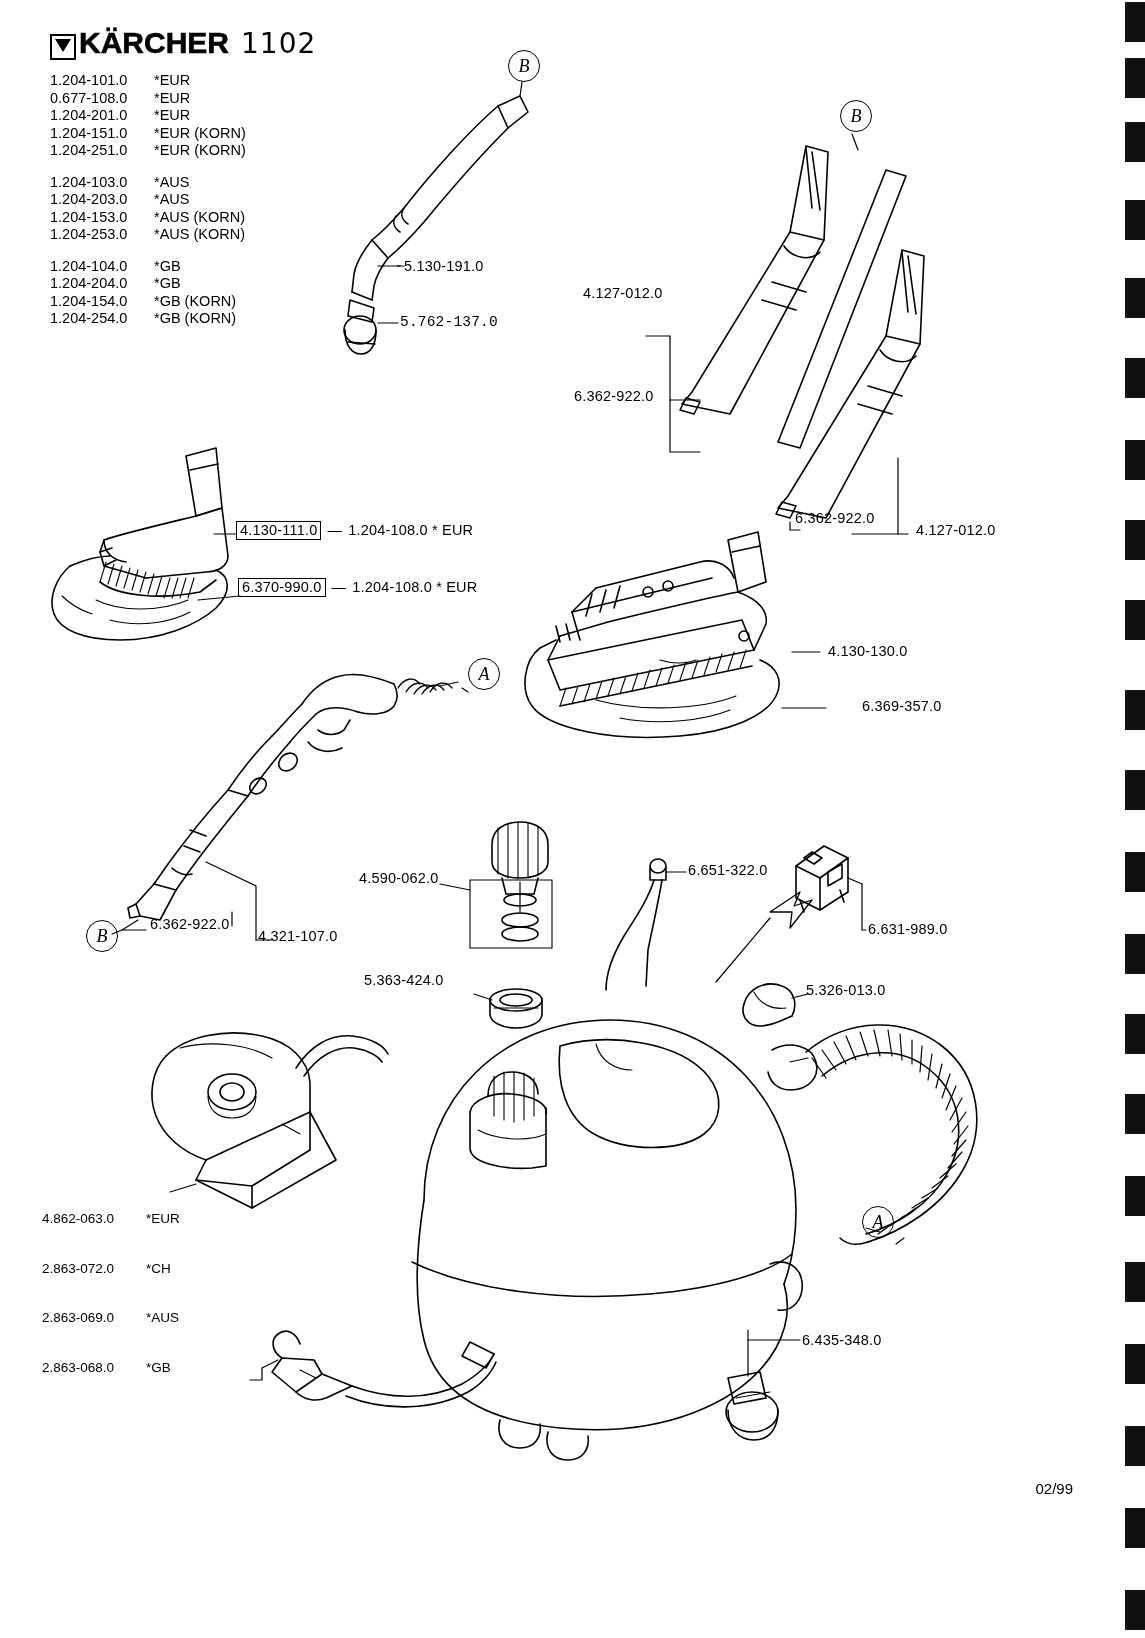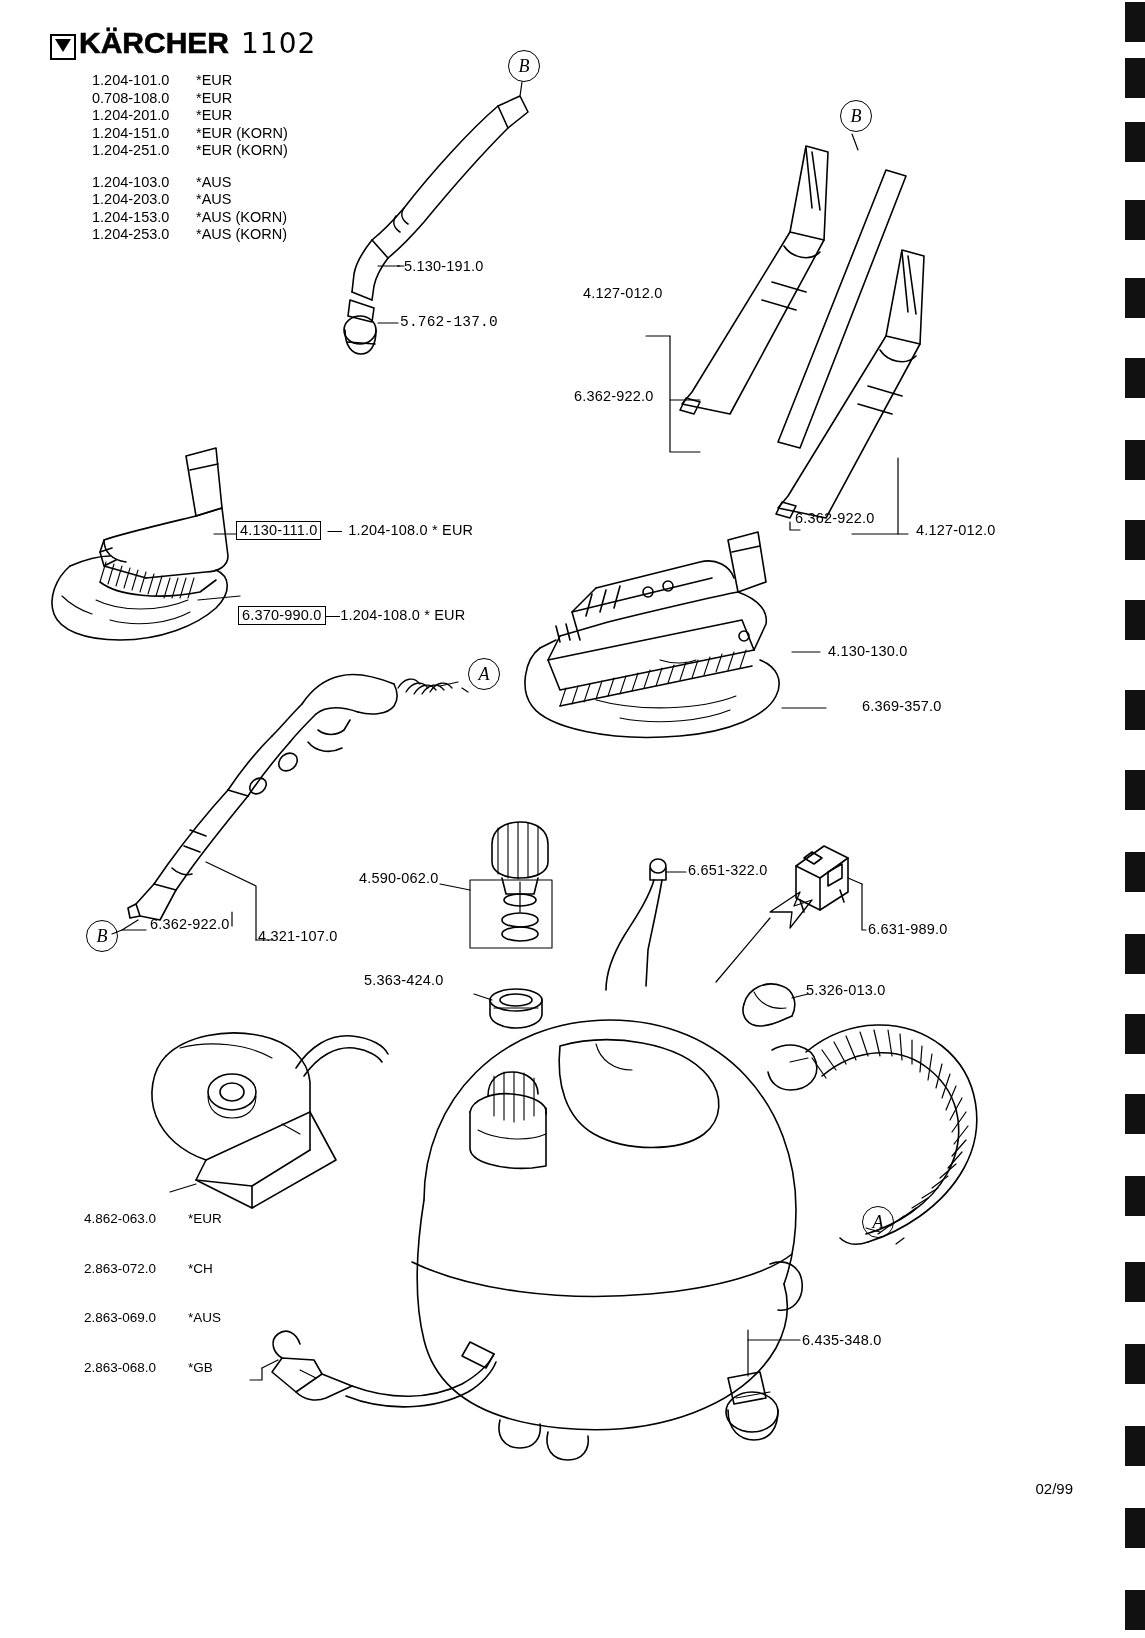--- a/index.html
+++ b/index.html
@@ -72,21 +72,21 @@
   }
   
   .pn-group { margin-top: 12px; }
   .pn-group + .pn-group { margin-top: 14px; }
   .pn-line {
     font-size: 14.5px;
     line-height: 17.5px;
     white-space: pre;
     font-family: "Liberation Sans", sans-serif;
   }
-  .pn-code { display: inline-block; width: 104px; margin-left: 42px; }
+  .pn-code { display: inline-block; width: 104px; }
   
   #drawing { position: absolute; left: 0; top: 0; width: 1145px; height: 1638px; }
   
   .edge-mark {
     position: absolute;
     right: 0;
     width: 20px;
     height: 40px;
     background: #111;
   }
@@ -368,51 +368,57 @@
     <div class="brand-row">
       <span class="karcher-logo">
         <span class="k-mark"></span>
       </span>
       <span class="karcher-word">KÄRCHER</span>
       <span class="model-no">1102</span>
     </div>
 
     <div class="pn-group">
       <div class="pn-line"><span class="pn-code">1.204-101.0</span><span>*EUR</span></div>
-      <div class="pn-line"><span class="pn-code">0.708-108.0</span><span>*EUR</span></div>
+      <div class="pn-line"><span class="pn-code">0.677-108.0</span><span>*EUR</span></div>
       <div class="pn-line"><span class="pn-code">1.204-201.0</span><span>*EUR</span></div>
       <div class="pn-line"><span class="pn-code">1.204-151.0</span><span>*EUR (KORN)</span></div>
       <div class="pn-line"><span class="pn-code">1.204-251.0</span><span>*EUR (KORN)</span></div>
     </div>
 
 
     <div class="pn-group">
       <div class="pn-line"><span class="pn-code">1.204-103.0</span><span>*AUS</span></div>
       <div class="pn-line"><span class="pn-code">1.204-203.0</span><span>*AUS</span></div>
       <div class="pn-line"><span class="pn-code">1.204-153.0</span><span>*AUS (KORN)</span></div>
       <div class="pn-line"><span class="pn-code">1.204-253.0</span><span>*AUS (KORN)</span></div>
     </div>
 
+    <div class="pn-group">
+      <div class="pn-line"><span class="pn-code">1.204-104.0</span><span>*GB</span></div>
+      <div class="pn-line"><span class="pn-code">1.204-204.0</span><span>*GB</span></div>
+      <div class="pn-line"><span class="pn-code">1.204-154.0</span><span>*GB (KORN)</span></div>
+      <div class="pn-line"><span class="pn-code">1.204-254.0</span><span>*GB (KORN)</span></div>
+    </div>
   </div>
 
   <div class="abs lbl" style="left:404px; top:258px;">5.130-191.0</div>
   <div class="abs lbl" style="left:400px; top:314px;font-family:Liberation Mono, monospace;">5.762-137.0</div>
 
   <div class="abs lbl" style="left:583px; top:285px;">4.127-012.0</div>
   <div class="abs lbl" style="left:574px; top:388px;">6.362-922.0</div>
   <div class="abs lbl" style="left:795px; top:510px;">6.362-922.0</div>
   <div class="abs lbl" style="left:916px; top:522px;">4.127-012.0</div>
 
   <div class="abs lbl" style="left:236px; top:521px; display:flex; align-items:center; gap:6px;text-align:center;">
     <span class="boxed">4.130-111.0</span>
     <span>—</span>
     <span>1.204-108.0 * EUR</span>
   </div>
 
-  <div class="abs lbl" style="left:238px; top:578px; display:flex; align-items:center; margin-top:28px;">
+  <div class="abs lbl" style="left:238px; top:578px; display:flex; align-items:center; gap:6px;">
     <span class="boxed">6.370-990.0</span>
     <span>—</span>
     <span>1.204-108.0 * EUR</span>
   </div>
 
   <div class="abs lbl" style="left:828px; top:643px;">4.130-130.0</div>
   <div class="abs lbl" style="left:862px; top:698px;">6.369-357.0</div>
 
   <div class="abs lbl" style="left:150px; top:916px;">6.362-922.0</div>
   <div class="abs lbl" style="left:258px; top:928px;">4.321-107.0</div>

